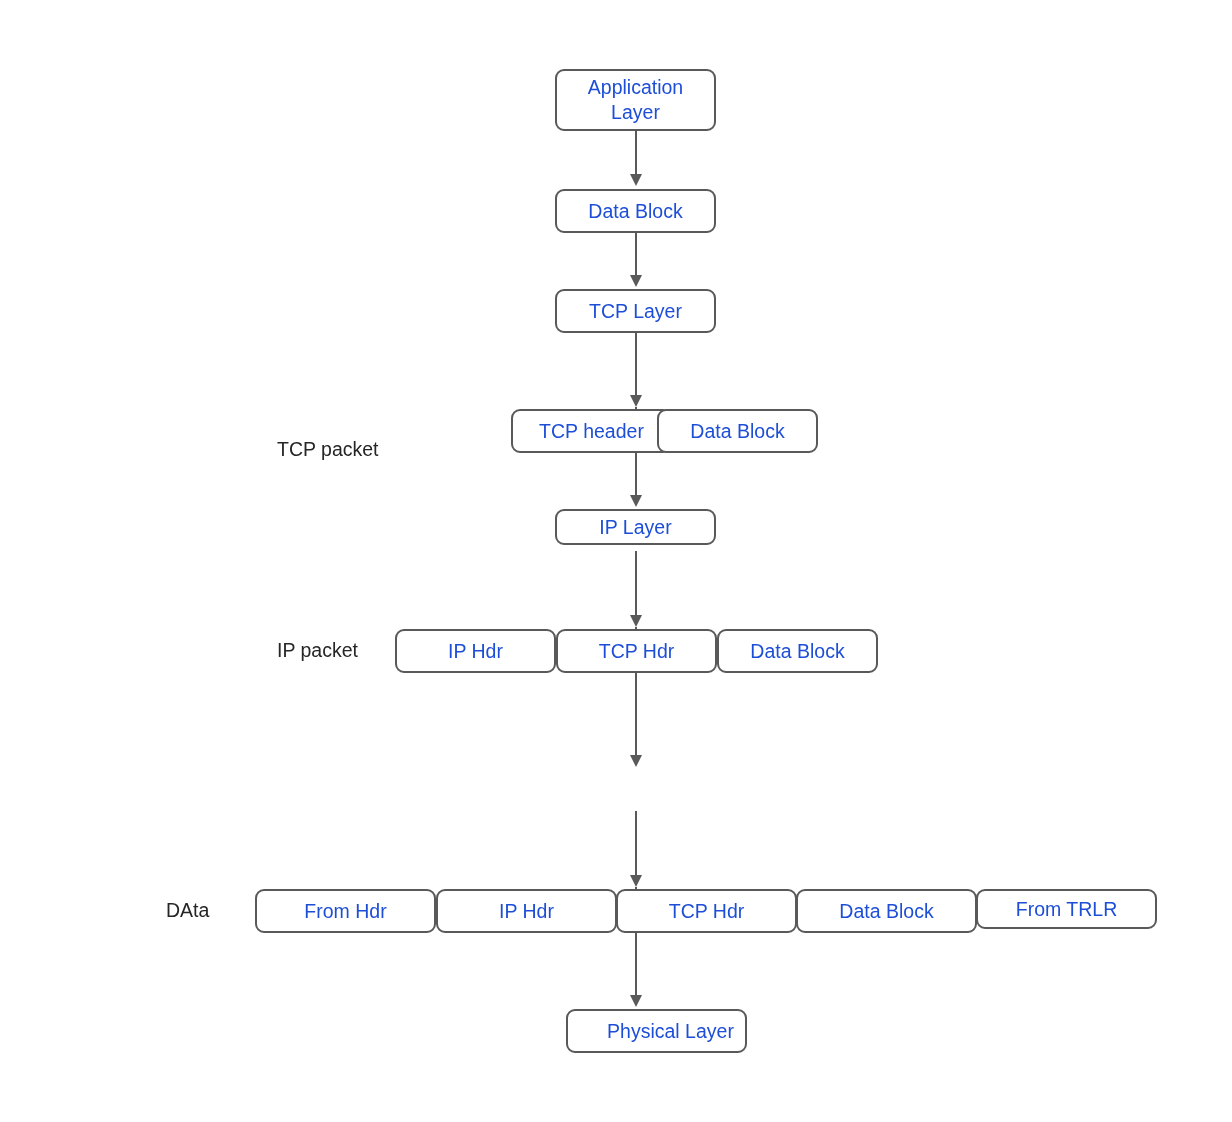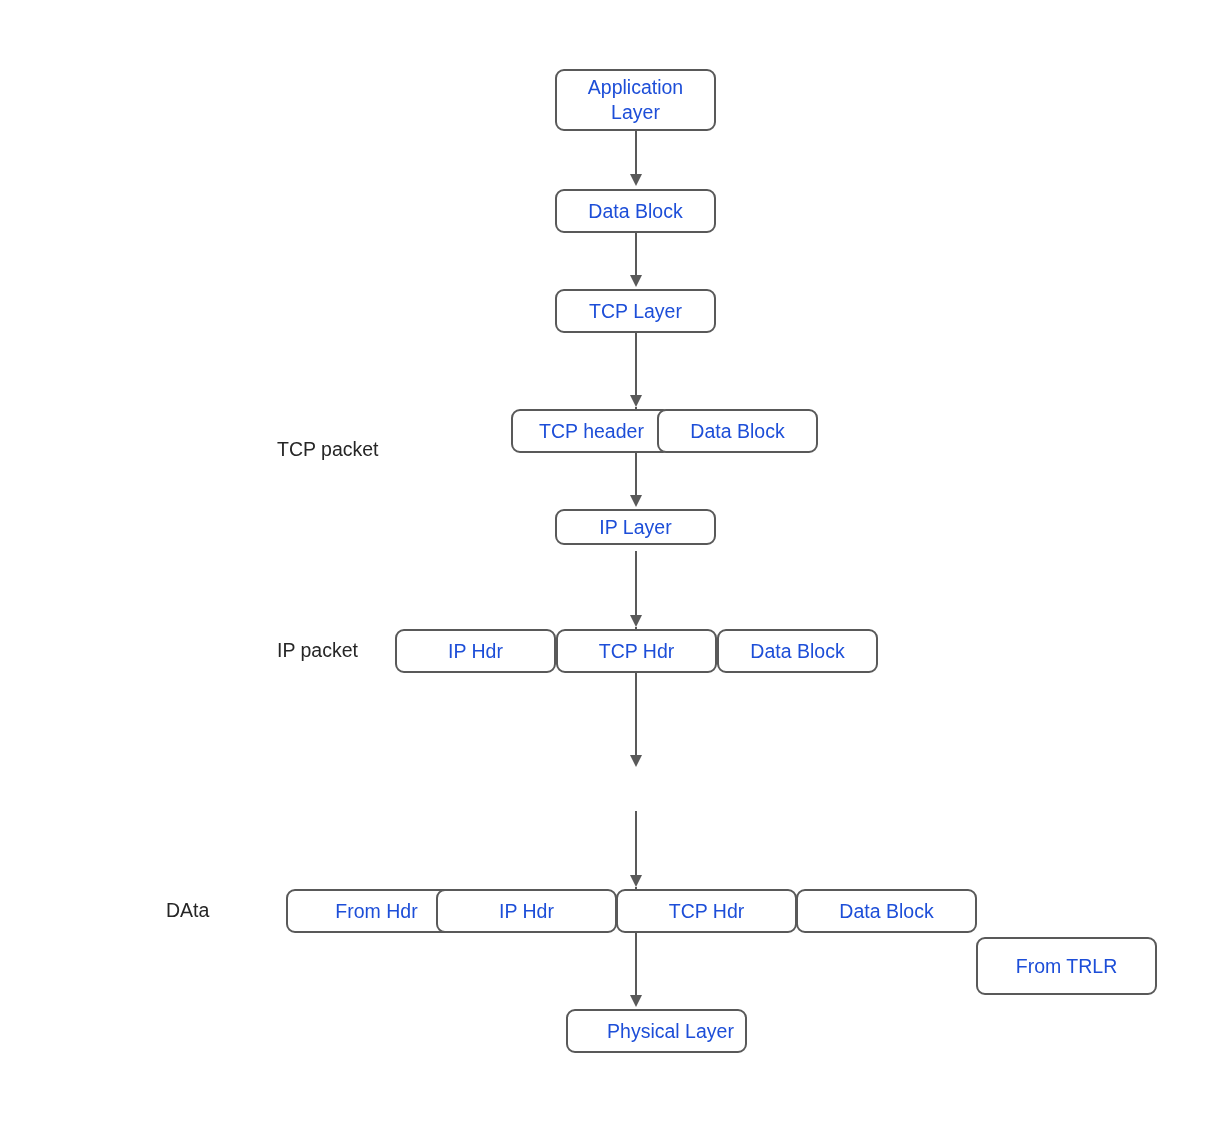--- a/index.html
+++ b/index.html
@@ -140,25 +140,25 @@
 
   <div class="node" style="left:395px; top:629px; width:161px; height:44px;">IP Hdr</div>
 
   <div class="node" style="left:556px; top:629px; width:161px; height:44px;">TCP Hdr</div>
 
   <div class="node" style="left:717px; top:629px; width:161px; height:44px;">Data Block</div>
 
 
   <div class="row-label" style="left:166px; top:899px;">DAta</div>
 
-  <div class="node" style="left:255px; top:889px; width:181px; height:44px;margin-left:31px;">From Hdr</div>
+  <div class="node" style="left:255px; top:889px; width:181px; height:44px;">From Hdr</div>
 
   <div class="node" style="left:436px; top:889px; width:181px; height:44px;">IP Hdr</div>
 
   <div class="node" style="left:616px; top:889px; width:181px; height:44px;">TCP Hdr</div>
 
   <div class="node" style="left:796px; top:889px; width:181px; height:44px;">Data Block</div>
 
-  <div class="node" style="left:976px; top:937px; width:181px; height:58px;">From TRLR</div>
+  <div class="node" style="left:976px; top:889px; width:181px; height:40px;">From TRLR</div>
 
   <div class="node" style="left:566px; top:1009px; width:181px; height:44px;padding-left:28px;">Physical Layer</div>
 
 </div>
 
 </body></html>

